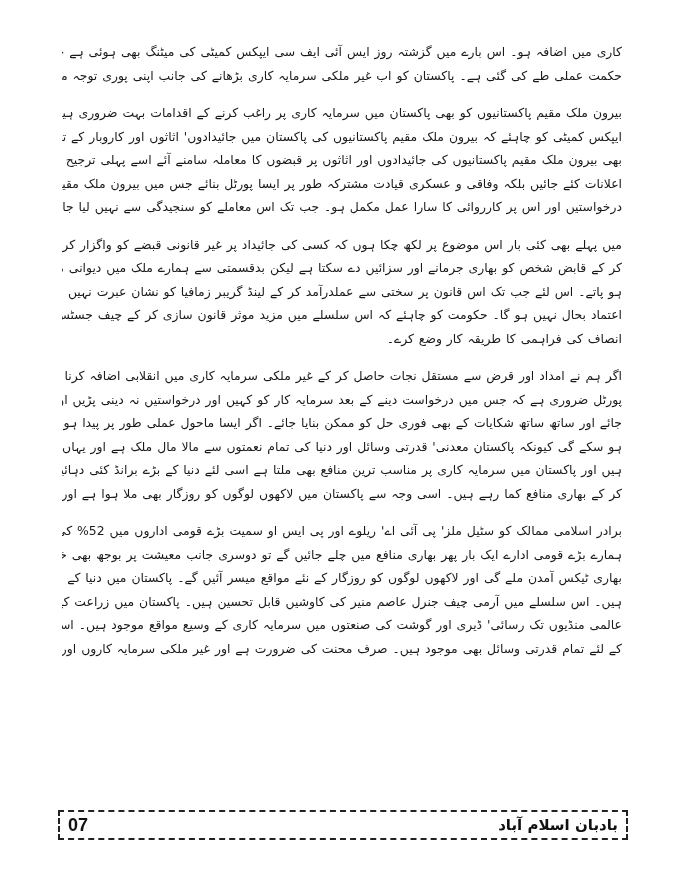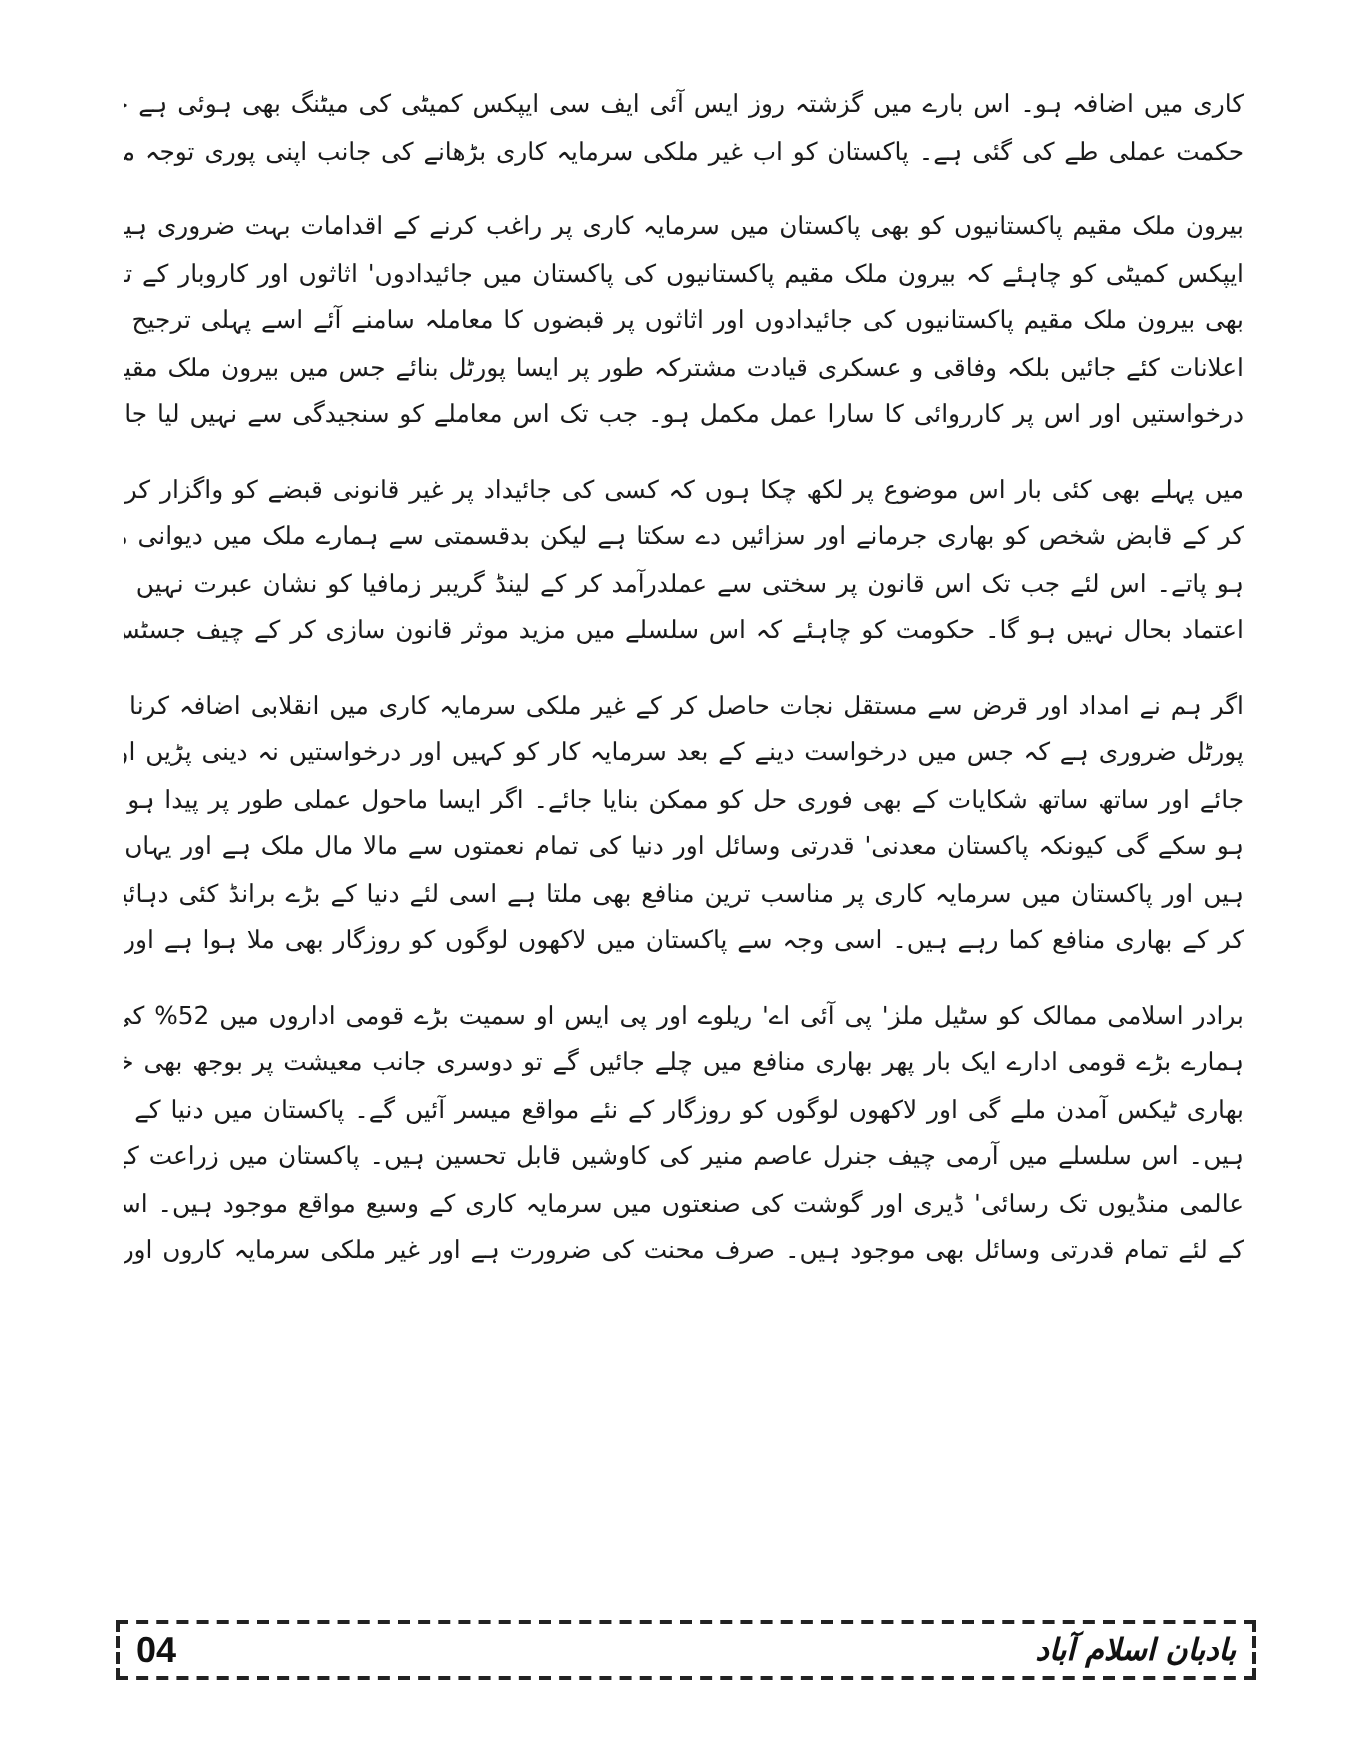--- a/index.html
+++ b/index.html
@@ -60,21 +60,20 @@
       font-size: 18px;
       color: #111;
       direction: ltr;
     }
     .masthead {
       font-family: "DejaVu Sans", sans-serif;
       font-weight: bold;
       font-size: 15px;
       color: #111;
       direction: rtl;
-      font-style: italic;
     }
   </style>
 </head>
 <body>
 
 <div class="page">
   <div class="para">
     <span class="line">کاری میں اضافہ ہو۔ اس بارے میں گزشتہ روز ایس آئی ایف سی ایپکس کمیٹی کی میٹنگ بھی ہوئی ہے جس میں غیر ملکی سرمایہ کاری میں زبردست اضافے کی</span>
     <span class="line last">حکمت عملی طے کی گئی ہے۔ پاکستان کو اب غیر ملکی سرمایہ کاری بڑھانے کی جانب اپنی پوری توجہ مبذول رکھنی ہو گی اور قرض و امداد کا راستہ ترک کرنا ہو گا۔</span>
   </div>
@@ -83,35 +82,36 @@
     <span class="line">ایپکس کمیٹی کو چاہئے کہ بیرون ملک مقیم پاکستانیوں کی پاکستان میں جائیدادوں' اثاثوں اور کاروبار کے تحفظ کے لئے اہم اعلانات کرے اور ملک بھر میں کہیں</span>
     <span class="line">بھی بیرون ملک مقیم پاکستانیوں کی جائیدادوں اور اثاثوں پر قبضوں کا معاملہ سامنے آئے اسے پہلی ترجیح میں سنجیدگی سے حل کرنے کے لئے نہ صرف واضح</span>
     <span class="line">اعلانات کئے جائیں بلکہ وفاقی و عسکری قیادت مشترکہ طور پر ایسا پورٹل بنائے جس میں بیرون ملک مقیم پاکستانیوں کے مسائل کو حل کرنے کے لئے</span>
     <span class="line">درخواستیں اور اس پر کارروائی کا سارا عمل مکمل ہو۔ جب تک اس معاملے کو سنجیدگی سے نہیں لیا جاتا اس وقت تک بیرون ملک مقیم پاکستانیوں کو اپنے ملک میں</span>
   </div>
   <div class="para">
     <span class="line">میں پہلے بھی کئی بار اس موضوع پر لکھ چکا ہوں کہ کسی کی جائیداد پر غیر قانونی قبضے کو واگزار کرنے کے لئے قانون تو موجود ہے جس میں جج 3 ماہ میں فیصلہ</span>
     <span class="line">کر کے قابض شخص کو بھاری جرمانے اور سزائیں دے سکتا ہے لیکن بدقسمتی سے ہمارے ملک میں دیوانی مقدمات تیسری نسل تک چلتے رہتے ہیں اور فیصلے نہیں</span>
     <span class="line">ہو پاتے۔ اس لئے جب تک اس قانون پر سختی سے عملدرآمد کر کے لینڈ گریبر زمافیا کو نشان عبرت نہیں بنا دیا جاتا' اس وقت تک بیرون ملک مقیم پاکستانیوں کا</span>
     <span class="line">اعتماد بحال نہیں ہو گا۔ حکومت کو چاہئے کہ اس سلسلے میں مزید موثر قانون سازی کر کے چیف جسٹس آف پاکستان کے ساتھ ملکر غیر ملکی سرمایہ کاروں کو فوری</span>
+    <span class="line last">انصاف کی فراہمی کا طریقہ کار وضع کرے۔</span>
   </div>
   <div class="para">
     <span class="line">اگر ہم نے امداد اور قرض سے مستقل نجات حاصل کر کے غیر ملکی سرمایہ کاری میں انقلابی اضافہ کرنا ہے تو وفاقی حکومت کا غیر ملکی سرمایہ کاری کے لئے ایسا</span>
     <span class="line">پورٹل ضروری ہے کہ جس میں درخواست دینے کے بعد سرمایہ کار کو کہیں اور درخواستیں نہ دینی پڑیں اور ہر محکمے کے متعلق اسے جلد از جلد منظوری بھی مل</span>
     <span class="line">جائے اور ساتھ ساتھ شکایات کے بھی فوری حل کو ممکن بنایا جائے۔ اگر ایسا ماحول عملی طور پر پیدا ہو گیا تو پاکستان میں تخمینے سے بھی کئی گنا زیادہ سرمایہ کاری</span>
     <span class="line">ہو سکے گی کیونکہ پاکستان معدنی' قدرتی وسائل اور دنیا کی تمام نعمتوں سے مالا مال ملک ہے اور یہاں دنیا کے ہر شعبے میں سرمایہ کاری کے بے پناہ مواقع موجود</span>
     <span class="line">ہیں اور پاکستان میں سرمایہ کاری پر مناسب ترین منافع بھی ملتا ہے اسی لئے دنیا کے بڑے برانڈ کئی دہائیوں سے پاکستان میں مسلسل اپنے نیٹ ورک میں اضافہ</span>
     <span class="line last">کر کے بھاری منافع کما رہے ہیں۔ اسی وجہ سے پاکستان میں لاکھوں لوگوں کو روزگار بھی ملا ہوا ہے اور حکومت کو بھاری ٹیکس بھی ملتا ہے۔</span>
   </div>
   <div class="para">
     <span class="line">برادر اسلامی ممالک کو سٹیل ملز' پی آئی اے' ریلوے اور پی ایس او سمیت بڑے قومی اداروں میں 52% کی شراکت داری دینے کی پیشکش کی جائے جس سے</span>
     <span class="line">ہمارے بڑے قومی ادارے ایک بار پھر بھاری منافع میں چلے جائیں گے تو دوسری جانب معیشت پر بوجھ بھی ختم ہو گا اور حکومت کو غیر ملکی سرمایہ کاری سے</span>
     <span class="line">بھاری ٹیکس آمدن ملے گی اور لاکھوں لوگوں کو روزگار کے نئے مواقع میسر آئیں گے۔ پاکستان میں دنیا کے ہر شعبے میں سرمایہ کاری کے بہترین مواقع موجود</span>
     <span class="line">ہیں۔ اس سلسلے میں آرمی چیف جنرل عاصم منیر کی کاوشیں قابل تحسین ہیں۔ پاکستان میں زراعت کے شعبے میں جدید ترین سہولتیں استعمال کر کے خوراک کی</span>
     <span class="line">عالمی منڈیوں تک رسائی' ڈیری اور گوشت کی صنعتوں میں سرمایہ کاری کے وسیع مواقع موجود ہیں۔ اسی طرح معدنیات کے شعبے میں پاکستان میں سرمایہ کاری</span>
     <span class="line">کے لئے تمام قدرتی وسائل بھی موجود ہیں۔ صرف محنت کی ضرورت ہے اور غیر ملکی سرمایہ کاروں اور بیرون ملک مقیم پاکستانیوں کو سہولتیں اور آسانیاں</span>
   </div>
 </div>
 
 <div class="footer">
-  <span class="page-num">04</span>
+  <span class="page-num">07</span>
   <span class="masthead">بادبان اسلام آباد</span>
 </div>
 
 </body></html>

